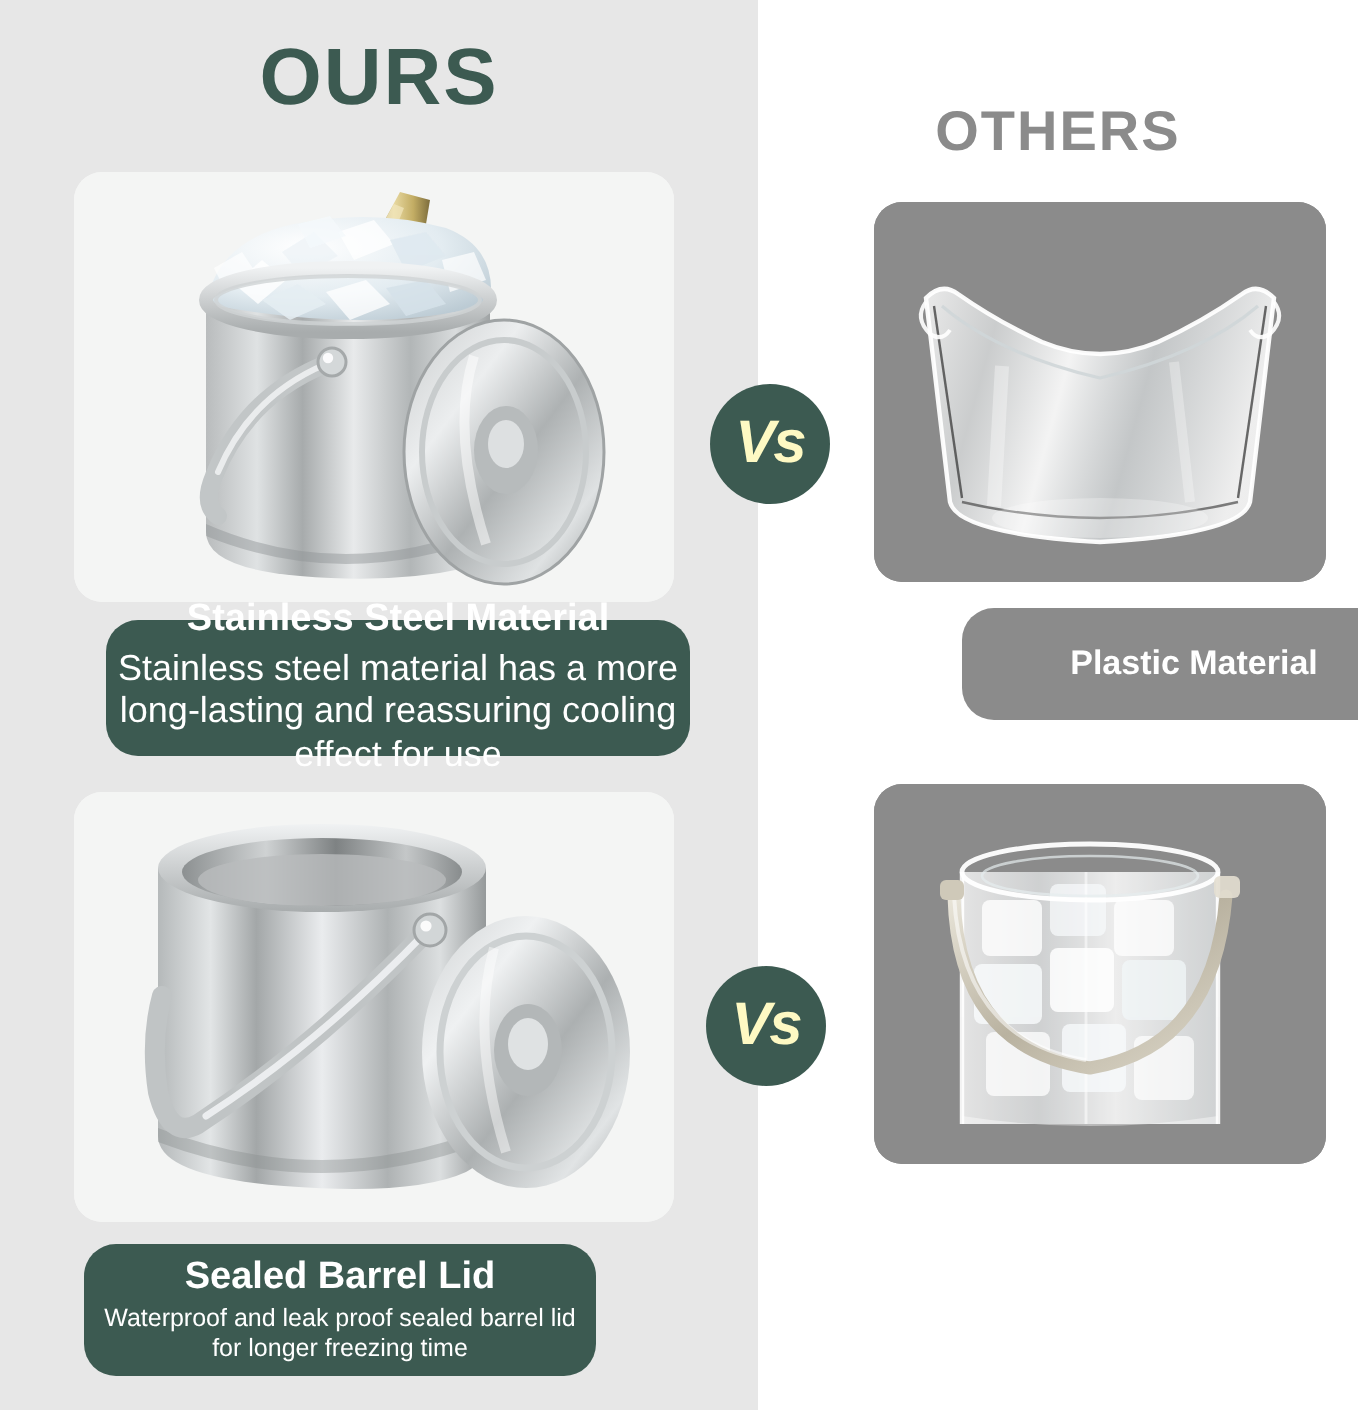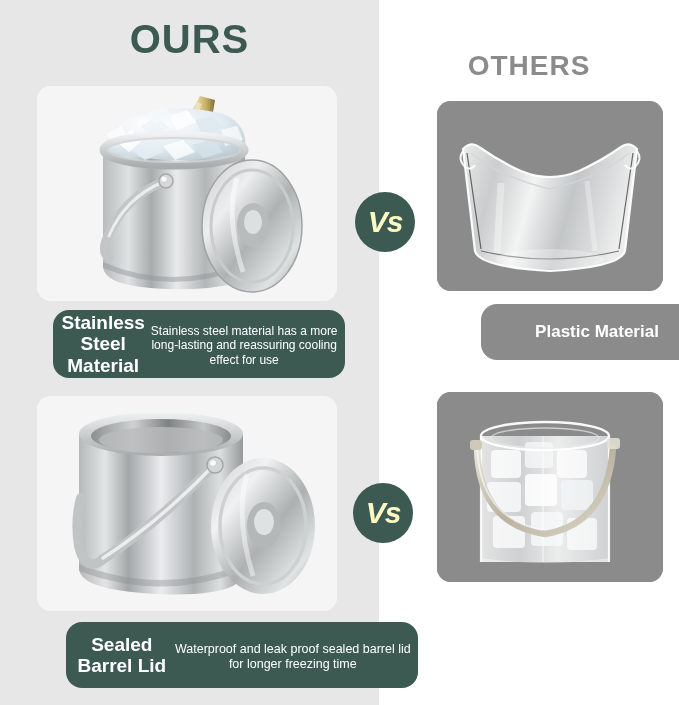--- a/index.html
+++ b/index.html
@@ -42,33 +42,33 @@
   .card-others{background:#8b8b8b;}
 
   .card-ours-1{left:37px;top:86px;width:300px;height:215px;}
   .card-ours-2{left:37px;top:396px;width:300px;height:215px;}
   .card-others-1{left:437px;top:101px;width:226px;height:190px;}
   .card-others-2{left:437px;top:392px;width:226px;height:190px;}
 
   
   .pill{
     position:absolute;border-radius:16px;color:#ffffff;
-    display:flex;flex-direction:row;align-items:center;justify-content:center;
+    display:flex;flex-direction:column;align-items:center;justify-content:center;
     text-align:center;box-sizing:border-box;padding:4px 5px;
   }
   .pill-green{background:#3c5a51;}
   .pill-gray{background:#8b8b8b;margin-left:44px;}
   .pill-title{font-weight:bold;line-height:1.12;}
   .pill-sub{line-height:1.2;}
 
   .pill-ours-1{left:53px;top:310px;width:292px;height:68px;}
   .pill-ours-1 .pill-title{font-size:19px;}
-  .pill-ours-1 .pill-sub{font-size:12px;margin-top:3px;}
-
-  .pill-ours-2{left:66px;top:622px;width:352px;height:66px;}
+  .pill-ours-1 .pill-sub{font-size:18px;margin-top:3px;}
+
+  .pill-ours-2{left:42px;top:622px;width:256px;height:66px;}
   .pill-ours-2 .pill-title{font-size:19px;}
   .pill-ours-2 .pill-sub{font-size:12.5px;margin-top:3px;}
 
   .pill-others-1{left:437px;top:304px;width:232px;height:56px;}
   .pill-others-1 .pill-title{font-size:17px;}
   .pill-others-1 .pill-sub{font-size:10.5px;margin-top:2px;}
 
   .pill-others-2{left:437px;top:592px;width:232px;height:54px;}
   .pill-others-2 .pill-title{font-size:18px;}
   .pill-others-2 .pill-sub{font-size:10.5px;margin-top:2px;}

